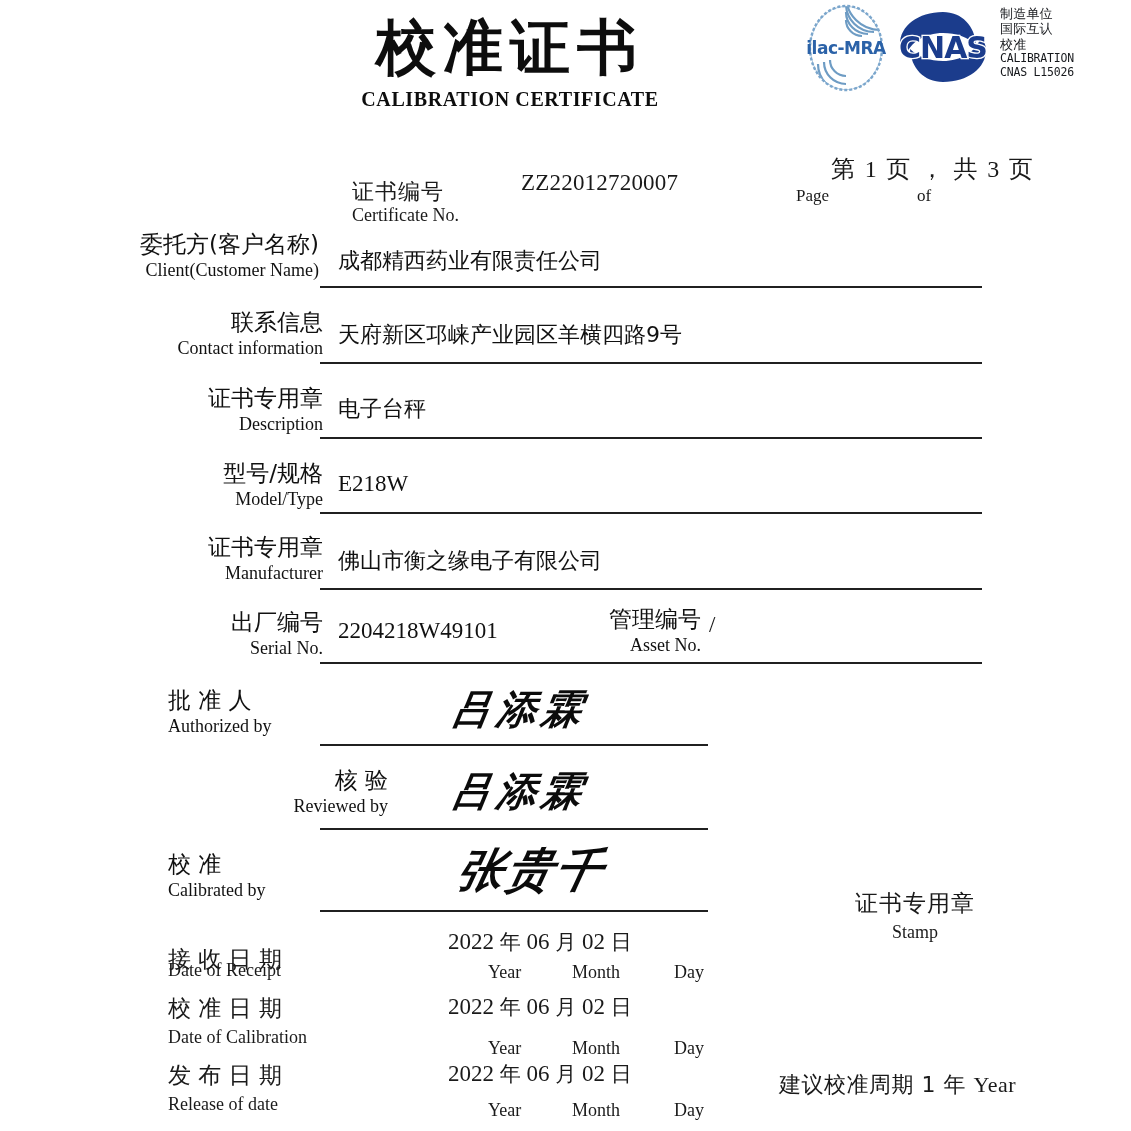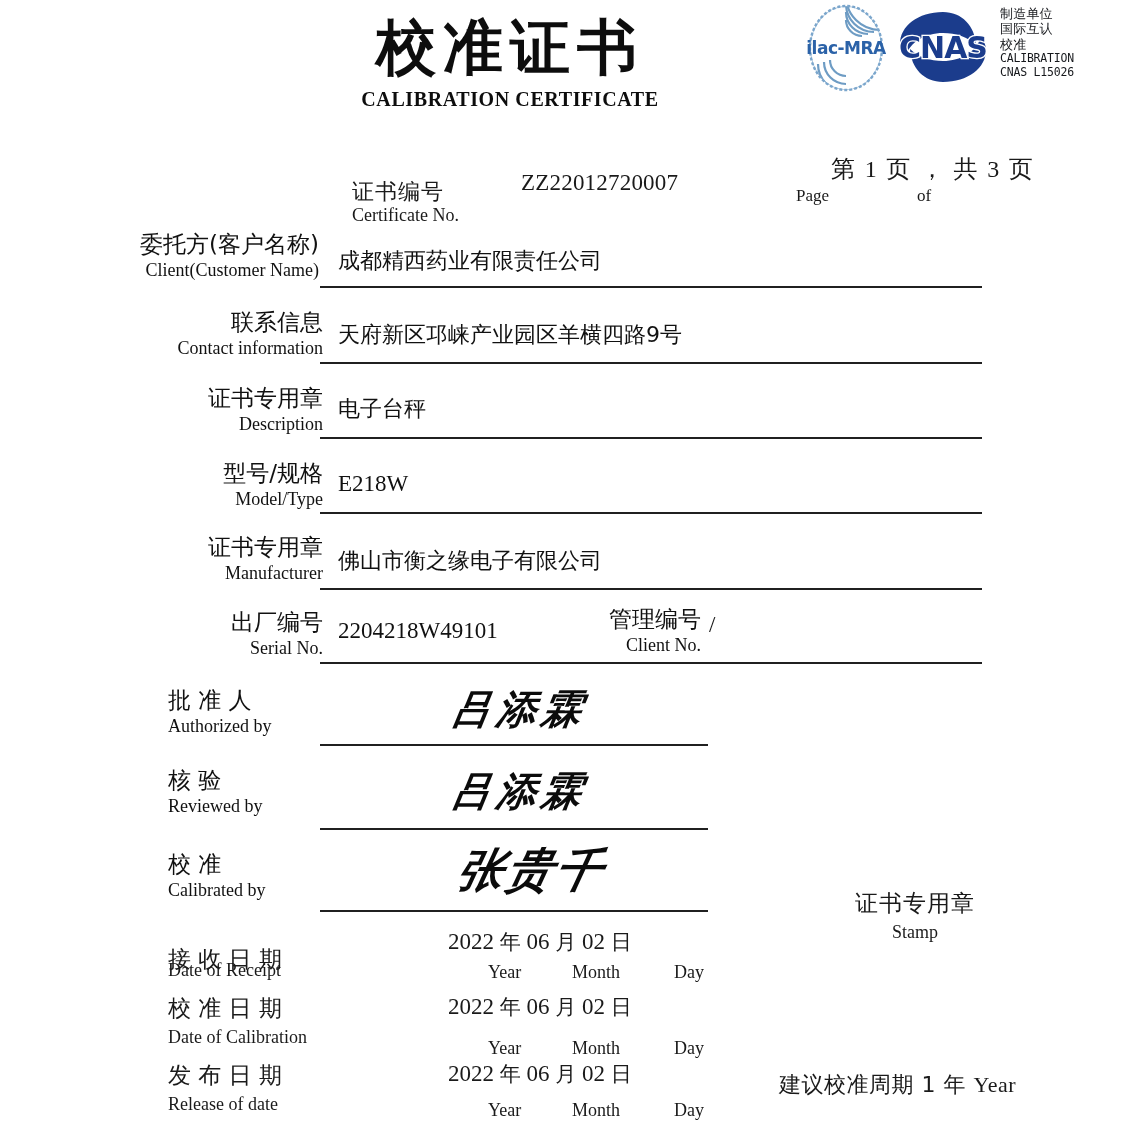--- a/index.html
+++ b/index.html
@@ -360,33 +360,33 @@
 <div class="rule" style="top:588px; left:320px; width:662px;"></div>
 
 <div class="field-label" style="top:610px; right:808px; width:260px;">
   <div class="label-cn">出厂编号</div>
   <div class="label-en">Serial No.</div>
 </div>
 <div class="field-value" style="top:618px; left:338px;">2204218W49101</div>
 
 <div class="field-label" style="top:607px; right:430px; width:200px;">
   <div class="label-cn">管理编号</div>
-  <div class="label-en">Client No.</div>
+  <div class="label-en">Asset No.</div>
 </div>
 <div class="field-value" style="top:612px; left:709px;">/</div>
 <div class="rule" style="top:662px; left:320px; width:662px;"></div>
 
 <div class="field-label" style="top:688px; right:840px; width:220px; text-align:left; left:168px;">
   <div class="label-cn">批  准  人</div>
   <div class="label-en">Authorized by</div>
 </div>
 <div class="sig" style="top:682px; left:452px; font-size:40px; letter-spacing:5px; transform:skewX(-9deg);">吕添霖</div>
 <div class="rule" style="top:744px; left:320px; width:388px;"></div>
 
-<div class="field-label" style="top:768px; width:220px; text-align:left; left:168px; right:auto;">
+<div class="field-label" style="top:768px; width:220px; text-align:right; left:168px; right:auto;">
   <div class="label-cn">核      验</div>
   <div class="label-en">Reviewed by</div>
 </div>
 <div class="sig" style="top:764px; left:452px; font-size:40px; letter-spacing:5px; transform:skewX(-9deg);">吕添霖</div>
 <div class="rule" style="top:828px; left:320px; width:388px;"></div>
 
 <div class="field-label" style="top:852px; width:220px; text-align:left; left:168px; right:auto;">
   <div class="label-cn">校      准</div>
   <div class="label-en">Calibrated by</div>
 </div>

